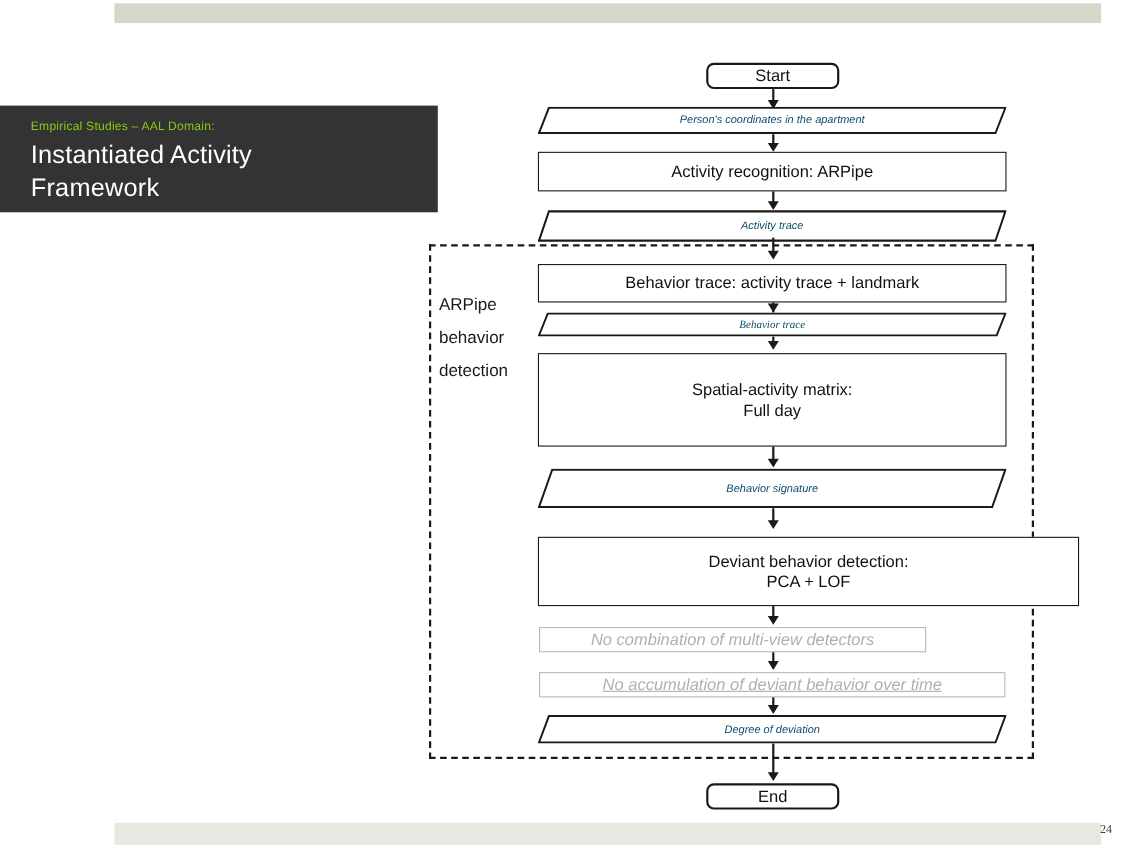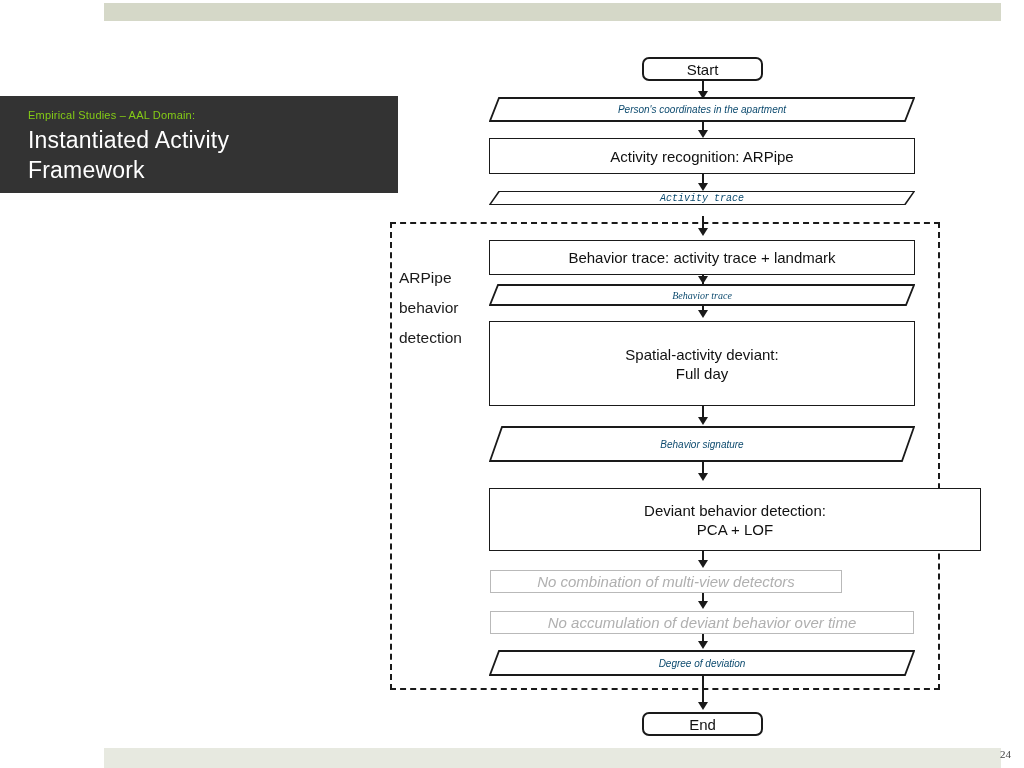--- a/index.html
+++ b/index.html
@@ -220,21 +220,21 @@
     </div>
     <div class="conn" style="left:702px; top:122px; height:13px;"></div>
     <div class="arrow-head" style="left:698px; top:130px;"></div>
 
     <div class="node process" style="left:489px; top:138px; width:426px; height:36px;">
       <span>Activity recognition: ARPipe</span>
     </div>
     <div class="conn" style="left:702px; top:174px; height:14px;"></div>
     <div class="arrow-head" style="left:698px; top:183px;"></div>
 
-    <div class="para-wrap" style="left:489px; top:191px; width:426px; height:14px;font-family:Liberation Mono, monospace;">
+    <div class="para-wrap" style="left:489px; top:191px; width:426px; height:29px;">
       <svg viewBox="0 0 426 25" preserveAspectRatio="none">
         <polygon points="10,1 425,1 416,24 1,24" fill="#ffffff" stroke="#1a1a1a" stroke-width="1.8"></polygon>
       </svg>
       <div class="para-text">Activity trace</div>
     </div>
     <div class="conn" style="left:702px; top:216px; height:16px;"></div>
     <div class="arrow-head" style="left:698px; top:228px;"></div>
 
     <div class="node process" style="left:489px; top:240px; width:426px; height:35px;">
       <span>Behavior trace: activity trace + landmark</span>
@@ -245,21 +245,21 @@
     <div class="para-wrap" style="left:489px; top:284px; width:426px; height:22px;font-family:Liberation Serif, serif;">
       <svg viewBox="0 0 426 22" preserveAspectRatio="none">
         <polygon points="9,1 425,1 417,21 1,21" fill="#ffffff" stroke="#1a1a1a" stroke-width="1.8"></polygon>
       </svg>
       <div class="para-text">Behavior trace</div>
     </div>
     <div class="conn" style="left:702px; top:306px; height:8px;"></div>
     <div class="arrow-head" style="left:698px; top:310px;"></div>
 
     <div class="node process" style="left:489px; top:321px; width:426px; height:85px; flex-direction:column;">
-      <span>Spatial-activity deviant:</span>
+      <span>Spatial-activity matrix:</span>
       <span>Full day</span>
     </div>
     <div class="conn" style="left:702px; top:406px; height:16px;"></div>
     <div class="arrow-head" style="left:698px; top:417px;"></div>
 
     <div class="para-wrap" style="left:489px; top:426px; width:426px; height:36px;">
       <svg viewBox="0 0 426 36" preserveAspectRatio="none">
         <polygon points="13,1 425,1 413,35 1,35" fill="#ffffff" stroke="#1a1a1a" stroke-width="1.8"></polygon>
       </svg>
       <div class="para-text">Behavior signature</div>
@@ -273,21 +273,21 @@
     </div>
     <div class="conn" style="left:702px; top:551px; height:13px;"></div>
     <div class="arrow-head" style="left:698px; top:560px;"></div>
 
     <div class="node disabled" style="left:490px; top:570px; width:352px; height:23px;">
       <span>No combination of multi-view detectors</span>
     </div>
     <div class="conn" style="left:702px; top:593px; height:12px;"></div>
     <div class="arrow-head" style="left:698px; top:601px;"></div>
 
-    <div class="node disabled" style="left:490px; top:611px; width:424px; height:23px;">
+    <div class="node disabled" style="left:490px; top:611px; width:424px; height:23px;text-decoration:underline;">
       <span>No accumulation of deviant behavior over time</span>
     </div>
     <div class="conn" style="left:702px; top:634px; height:12px;"></div>
     <div class="arrow-head" style="left:698px; top:641px;"></div>
 
     <div class="para-wrap" style="left:489px; top:650px; width:426px; height:26px;">
       <svg viewBox="0 0 426 26" preserveAspectRatio="none">
         <polygon points="10,1 425,1 416,25 1,25" fill="#ffffff" stroke="#1a1a1a" stroke-width="1.8"></polygon>
       </svg>
       <div class="para-text">Degree of deviation</div>

